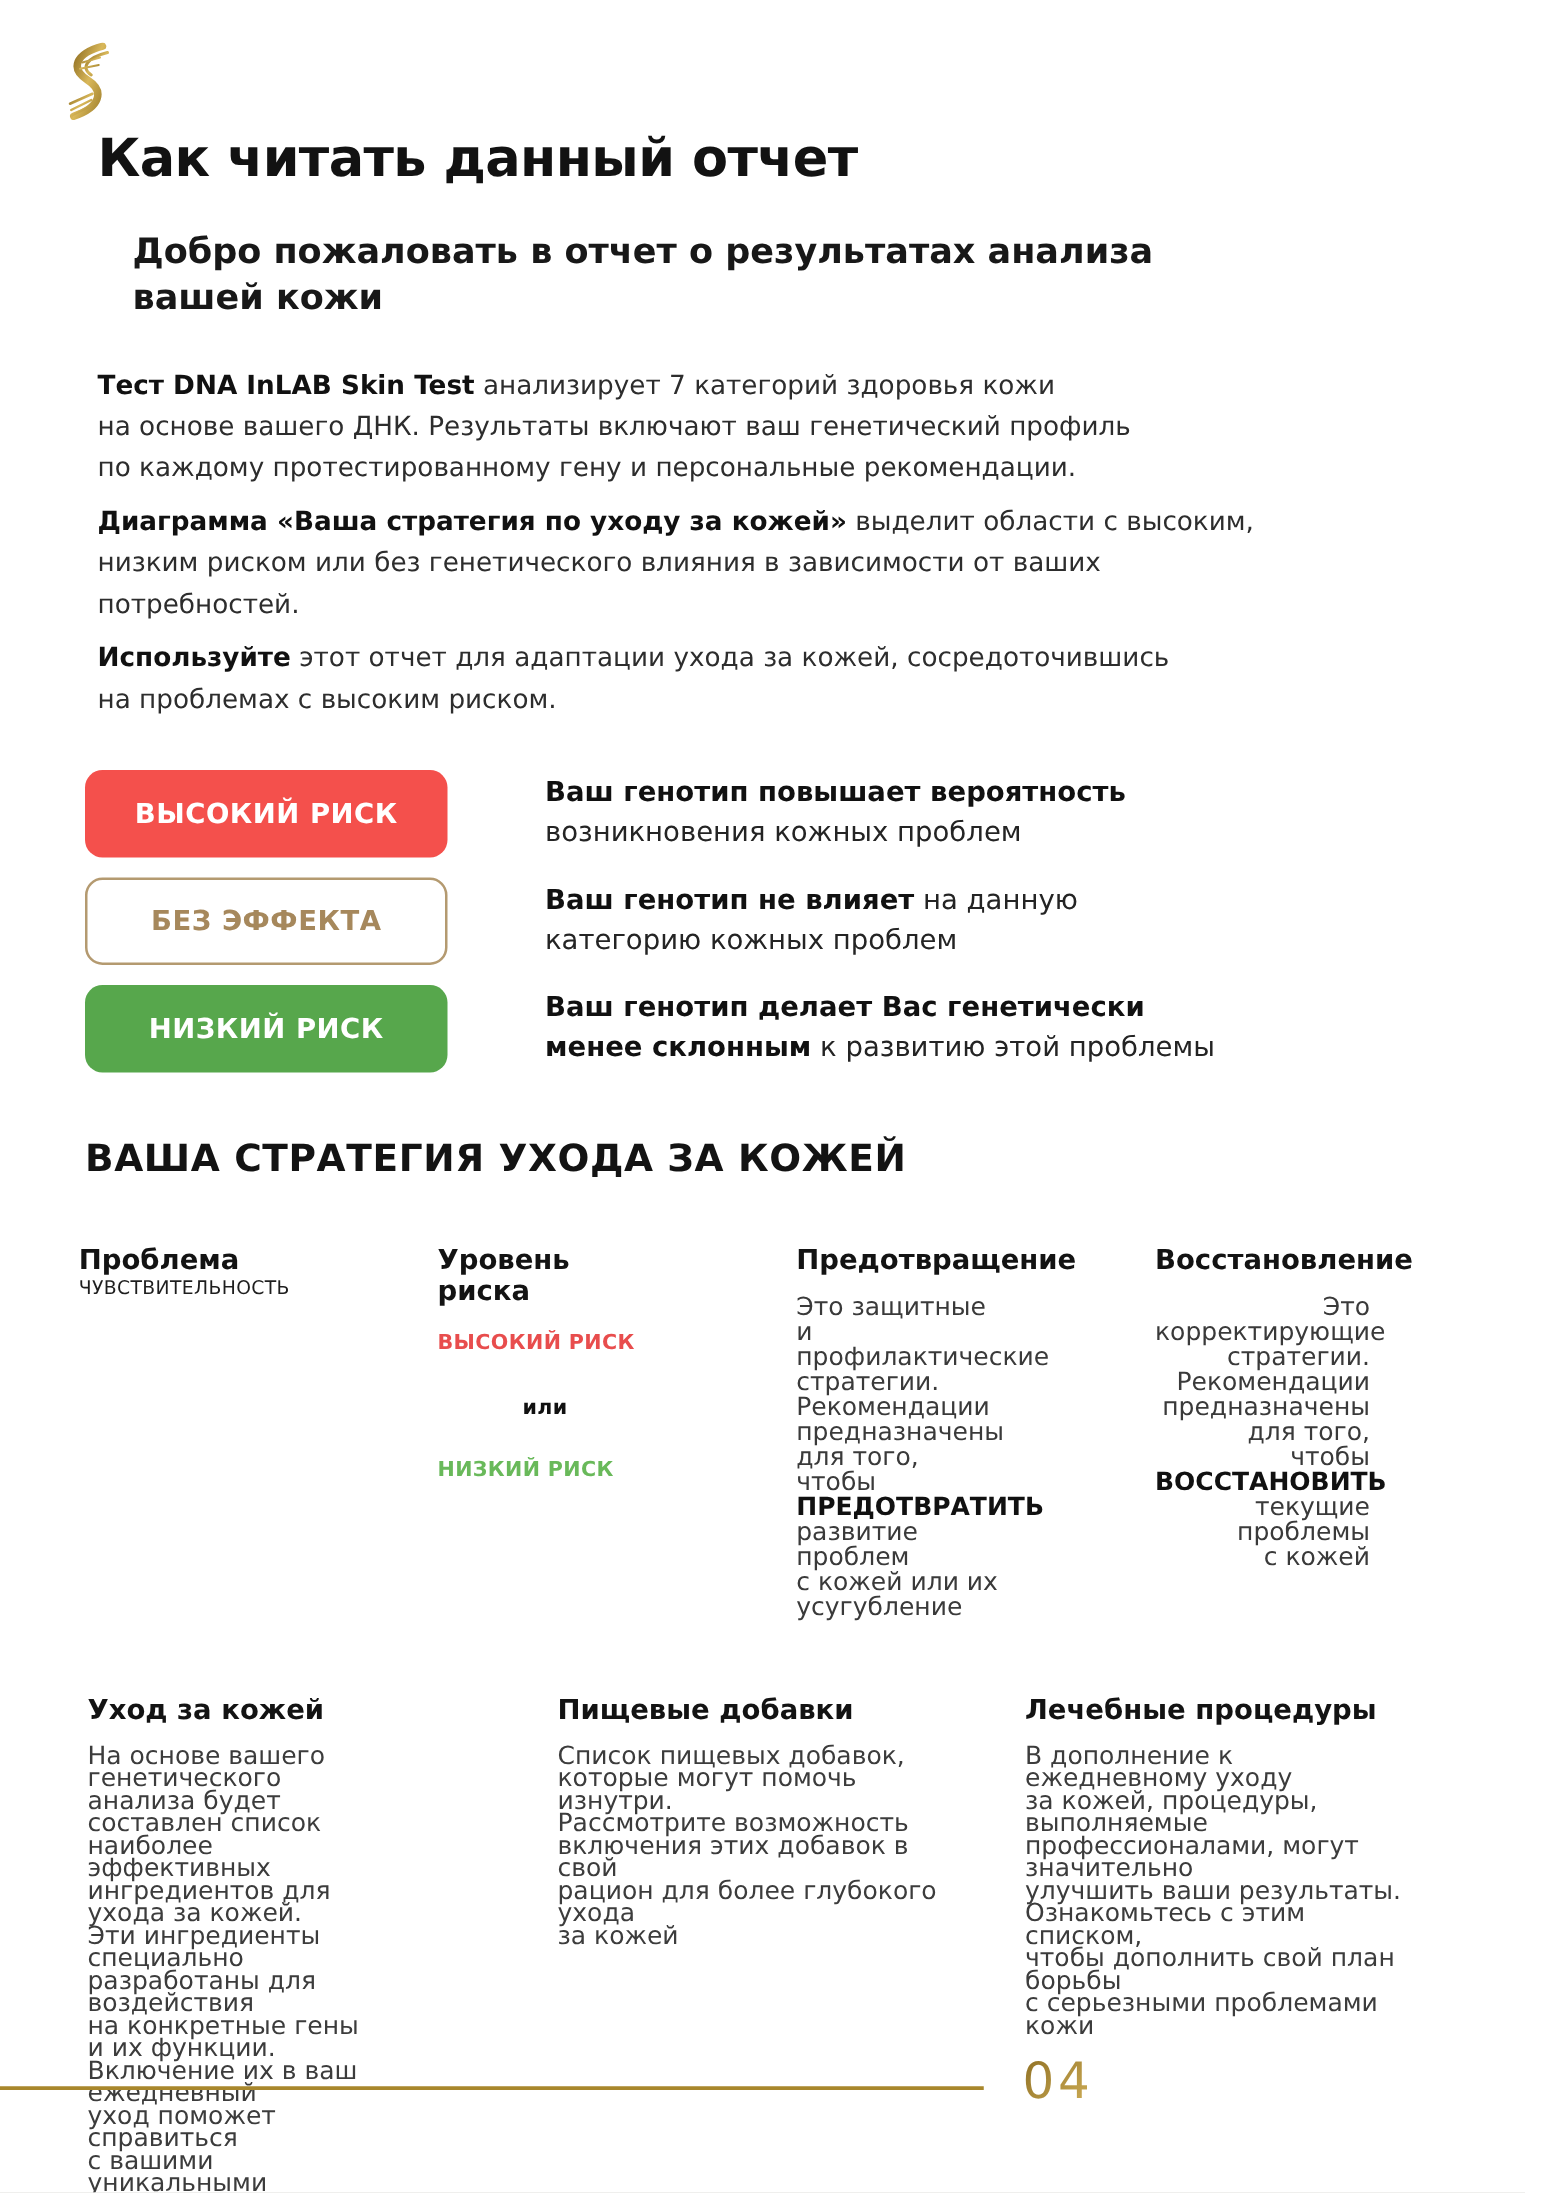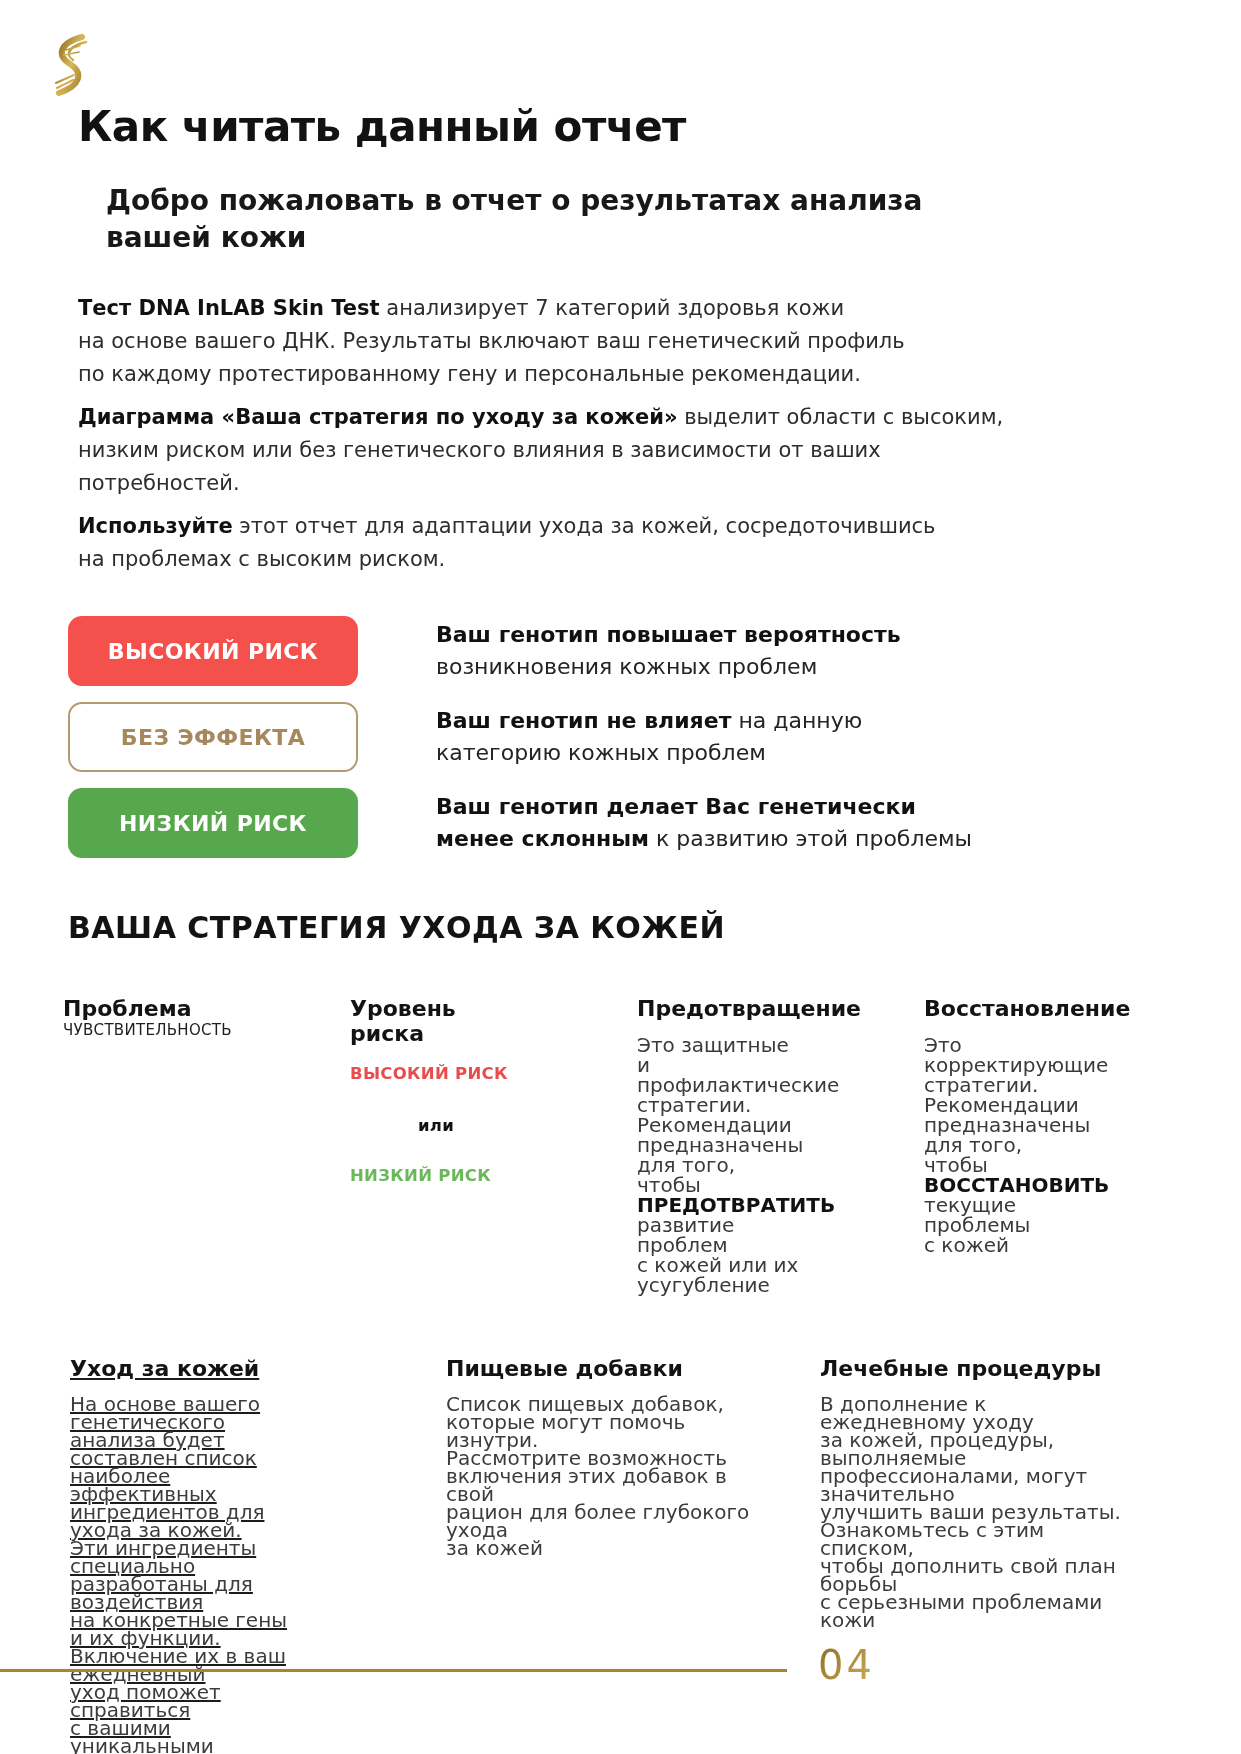--- a/index.html
+++ b/index.html
@@ -48,23 +48,23 @@
     position:absolute; left:68px;
     font-size:30px; font-weight:700; letter-spacing:0.5px; color:#131313;
   }
   .sec-strategy { top:910px; }
   .sec-prescriptions { top:1266px; }
 
   .card {
     position:absolute; background:#ffffff; border-radius:20px;
   }
   .row1 { top:972px; height:258px; width:210px; padding:24px 19px; }
-  .c1 { left:44px; } .c2 { left:331px; } .c3 { left:618px; } .c4 { left:905px; }
+  .c1 { left:44px; } .c2 { left:331px; } .c3 { left:618px; } .c4 { left:905px;text-align:right; }
   .row2 { top:1330px; height:316px; padding:26px 26px; }
-  .c5 { left:44px;  width:282px;text-decoration:underline; }
+  .c5 { left:44px;  width:282px; }
   .c6 { left:420px; width:356px; }
   .c7 { left:794px; width:366px; }
 
   .card-title { font-size:22px; font-weight:700; color:#131313; }
   .card-value { font-size:15px; letter-spacing:0.3px; color:#1e1e1e; }
   .risk-line  { font-size:16.5px; font-weight:700; letter-spacing:0.3px; }
   .risk-high  { margin-top:18px; color:#e84d4d; }
   .risk-or    { margin-top:33px; color:#111;text-align:center; }
   .risk-low   { margin-top:31px; color:#69b95a; }
   .card-body {

